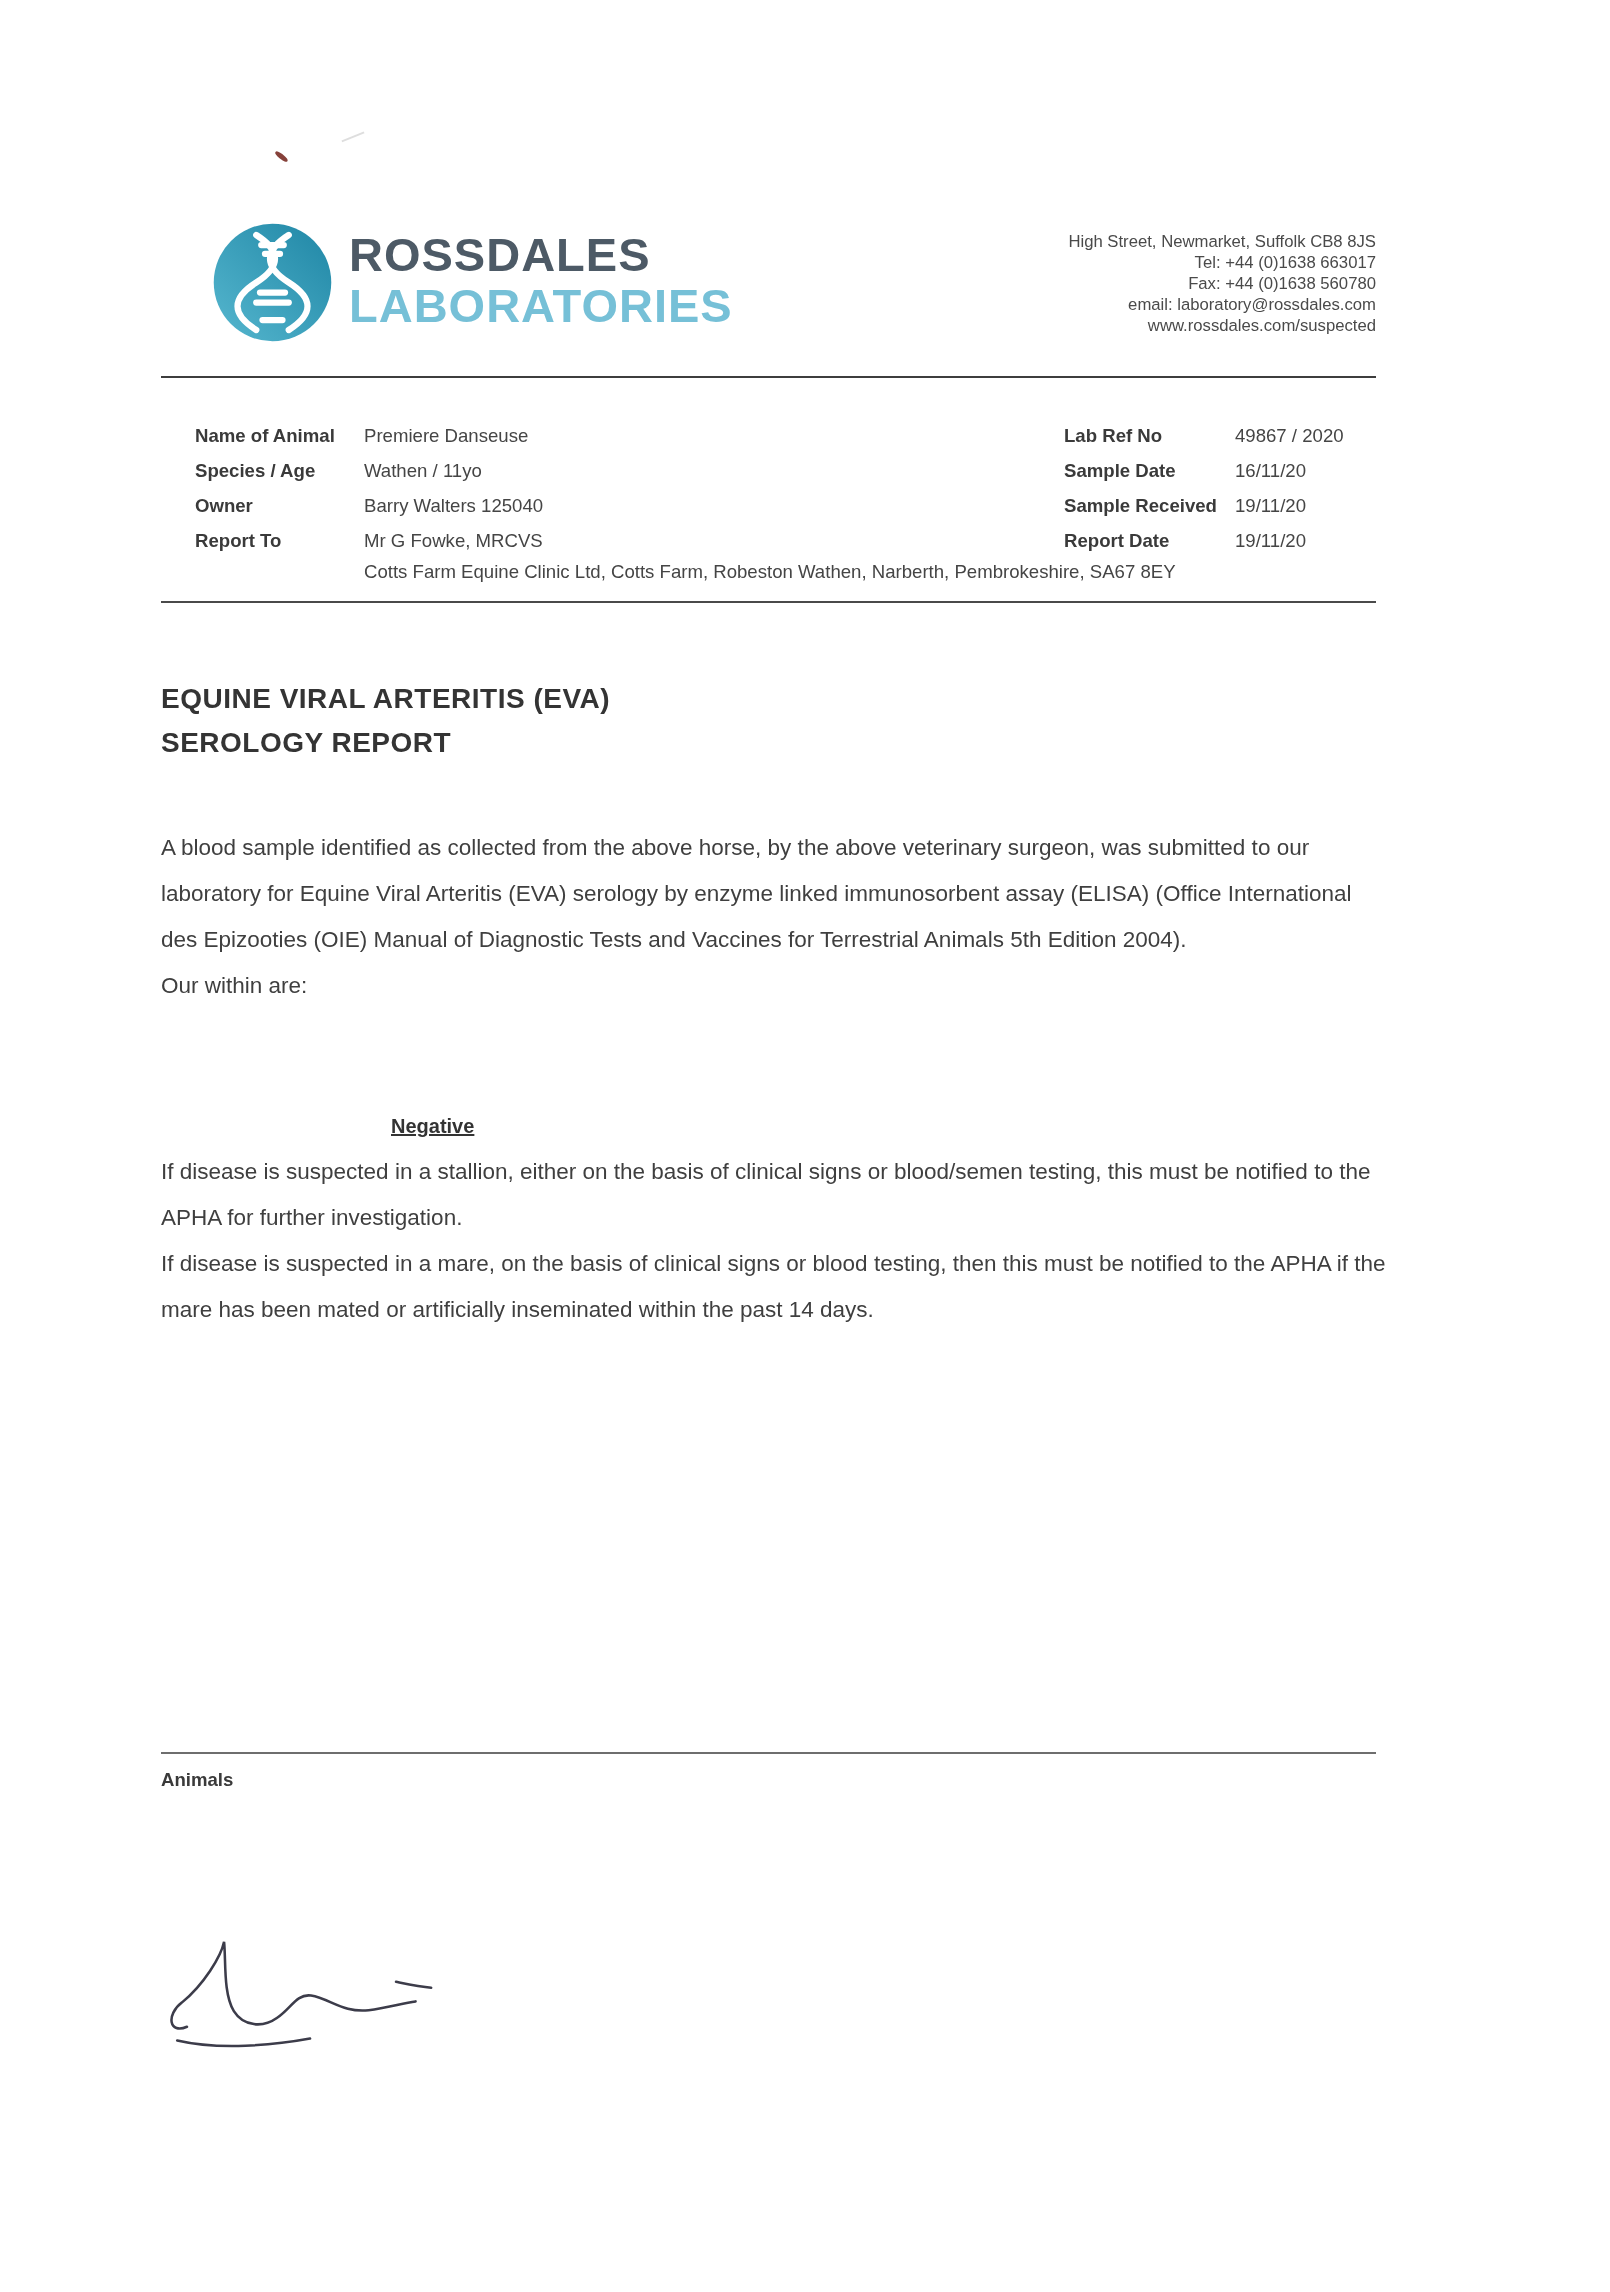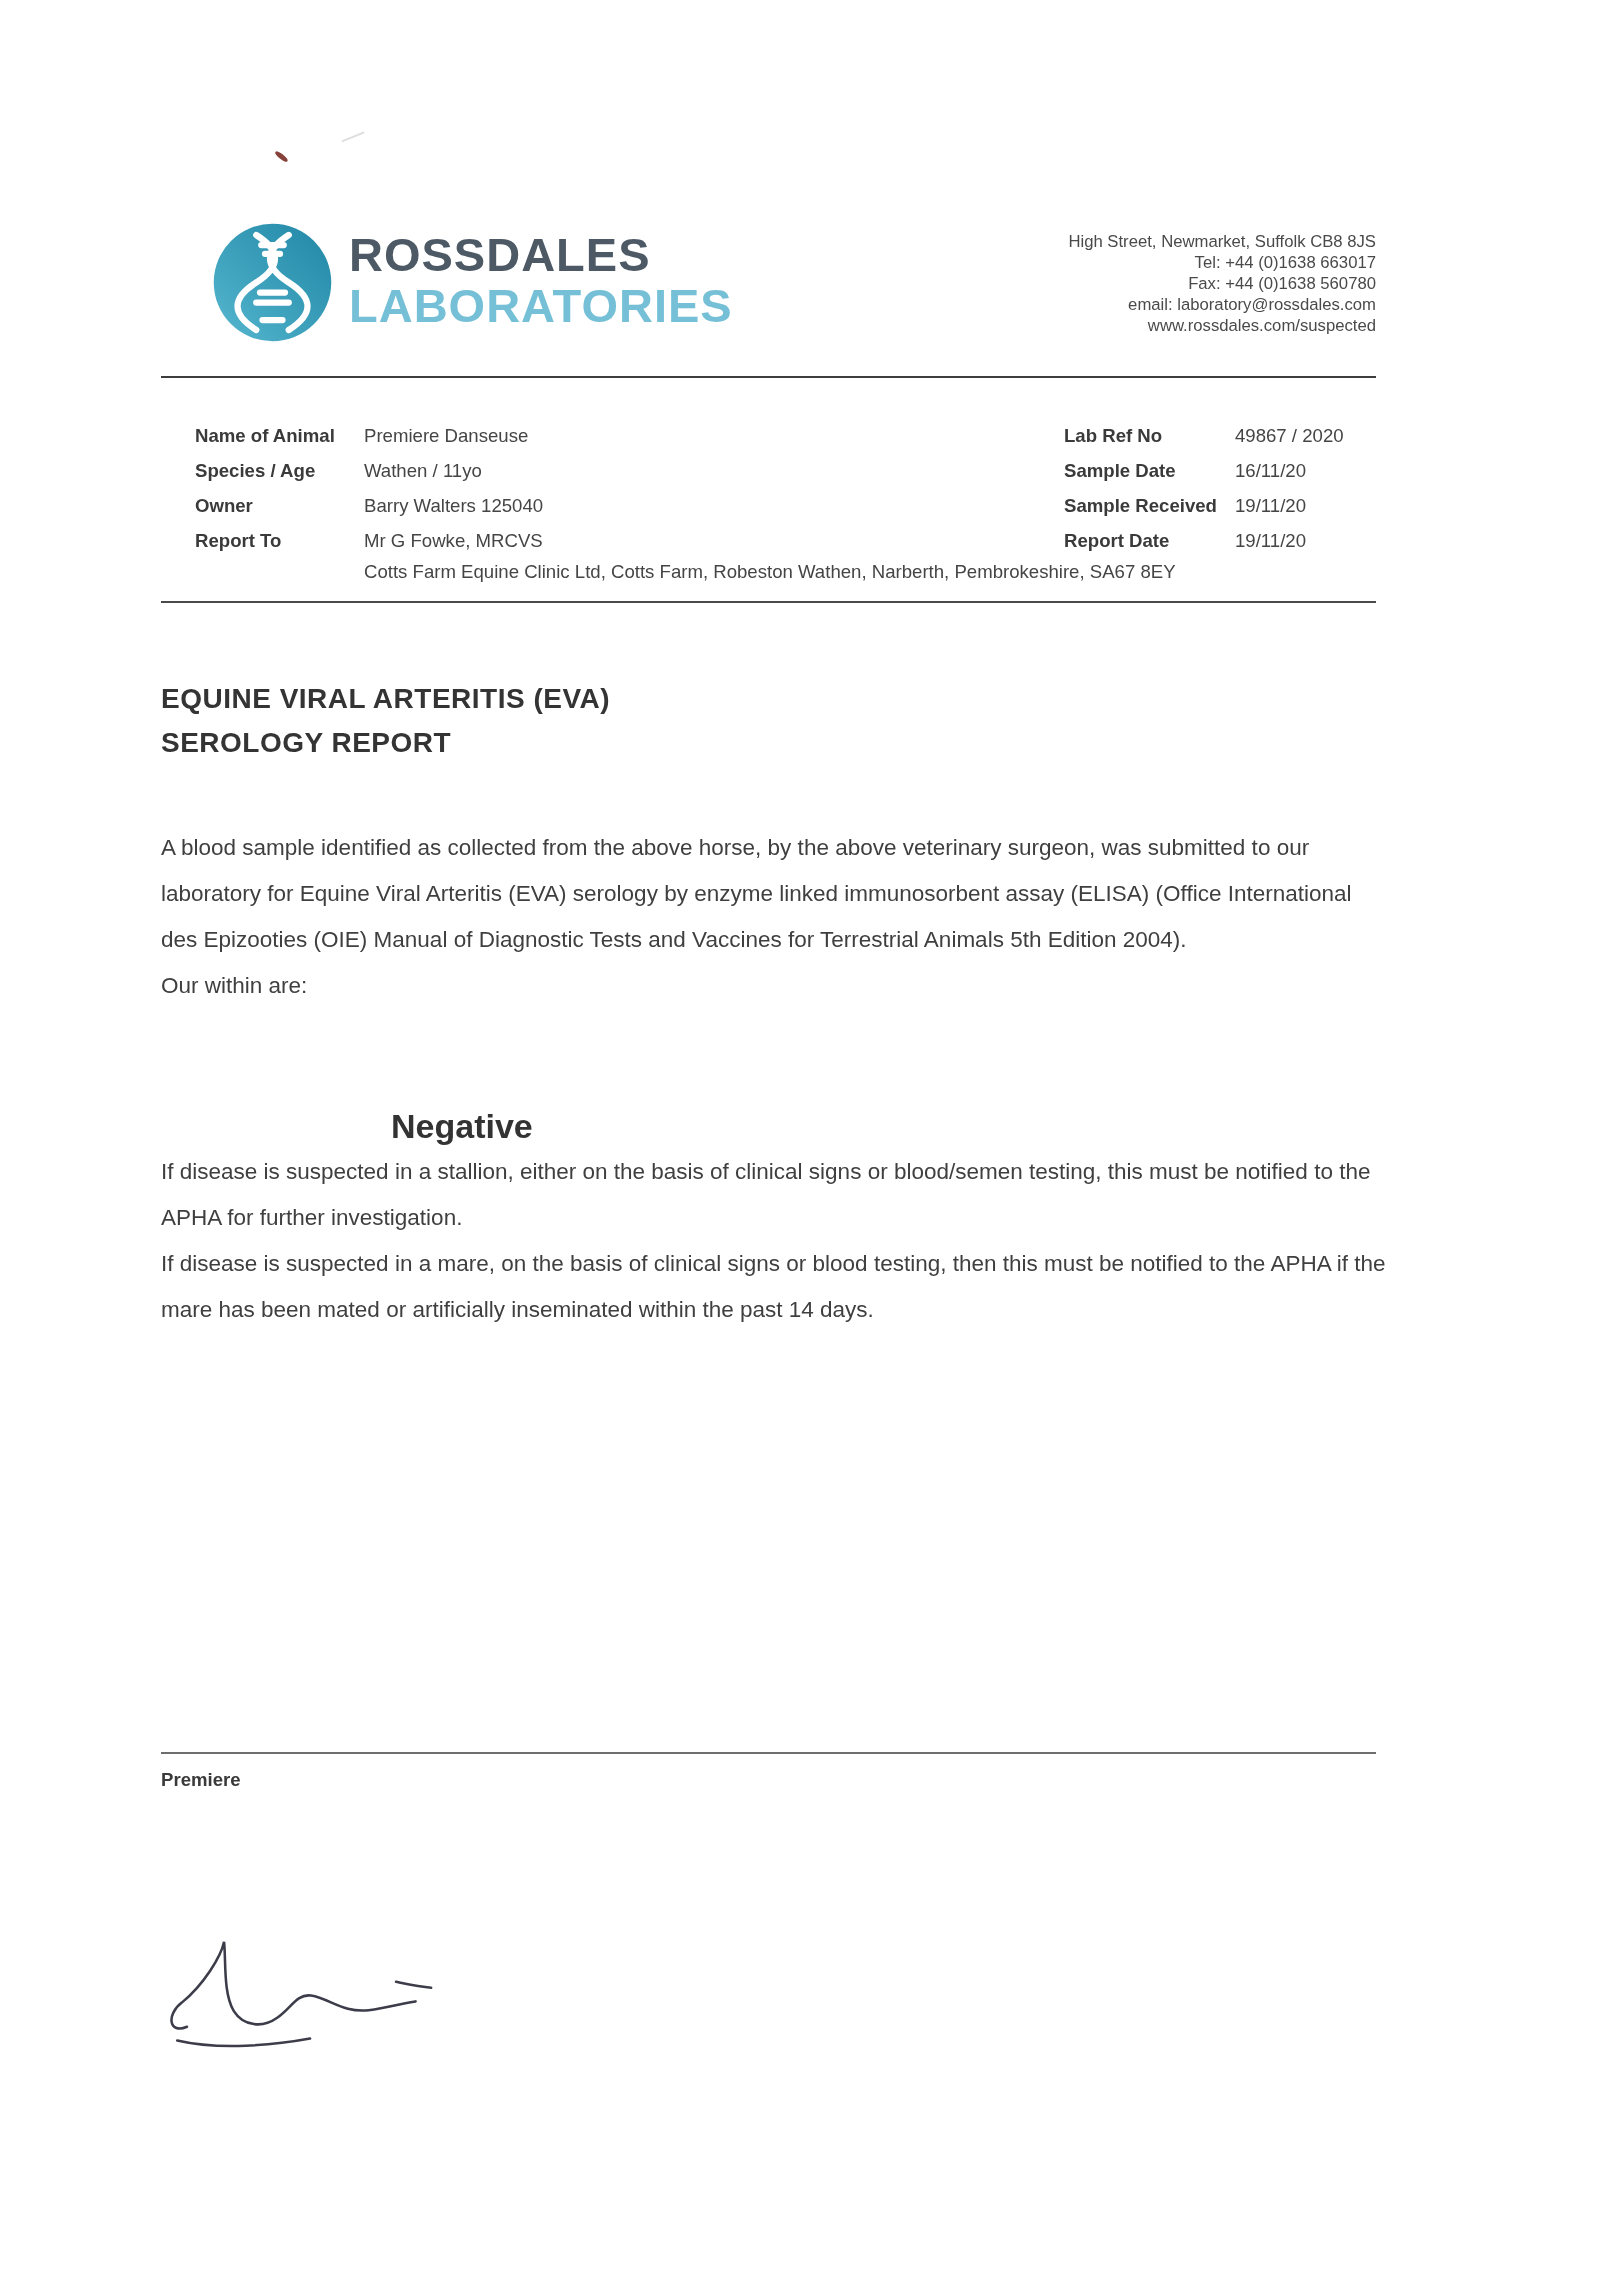--- a/index.html
+++ b/index.html
@@ -47,21 +47,21 @@
   .report-title{position:absolute;left:161px;top:683px;width:1215px;text-align:left;
     color:#343434;font-weight:bold;}
   .report-title .t1{font-size:28px;letter-spacing:0.5px;}
   .report-title .t2{font-size:28px;margin-top:11.8px;letter-spacing:0.5px;}
 
   
   .content{position:absolute;left:161px;top:825px;width:1225px;
     font-size:22.5px;line-height:46px;color:#3f3f3f;}
   .content p{margin:0;}
   .p-results{margin-top:27.4px;}
-  .result{margin-top:94px;margin-left:230px;font-size:34px;font-weight:bold;color:#333;}
+  .result{margin-top:94px;margin-left:230px;font-size:20px;font-weight:bold;color:#333;text-decoration:underline;}
   .p-notifiable{margin-top:83px;}
   .p-stallion{margin-top:21.6px;}
   .p-mare{margin-top:25.5px;}
 
   
   .comments-label{position:absolute;left:161px;top:1769px;font-size:18.6px;font-weight:bold;color:#3a3a3a;}
   .signature{position:absolute;left:165px;top:1933px;width:294px;height:127px;}
   .bottom-row{position:absolute;left:161px;right:234px;top:2056px;
     display:flex;justify-content:space-between;font-size:22.5px;color:#3f3f3f;}
 </style>
@@ -162,21 +162,21 @@
   <div class="content">
     <p class="p-intro">A blood sample identified as collected from the above horse, by the above veterinary surgeon, was submitted to our laboratory for Equine Viral Arteritis (EVA) serology by enzyme linked immunosorbent assay (ELISA) (Office International des Epizooties (OIE) Manual of Diagnostic Tests and Vaccines for Terrestrial Animals 5th Edition 2004).</p>
     <p class="p-results">Our within are:</p>
     <div class="result">Negative</div>
     <p class="p-stallion">If disease is suspected in a stallion, either on the basis of clinical signs or blood/semen testing, this must be notified to the APHA for further investigation.</p>
     <p class="p-mare">If disease is suspected in a mare, on the basis of clinical signs or blood testing, then this must be notified to the APHA if the mare has been mated or artificially inseminated within the past 14 days.</p>
   </div>
 
   <div class="rule rule-3"></div>
 
-  <div class="comments-label">Premiere</div>
+  <div class="comments-label">Animals</div>
 
   <svg class="signature" viewBox="0 0 300 130">
     <g stroke="#3c3c4a" stroke-width="2.6" fill="none" stroke-linecap="round">
       <path d="M 22,96 C 4,104 0,84 17,71 C 39,53 57,24 60,9 C 62,28 59,62 70,80 C 80,96 100,97 114,87 C 129,77 134,62 149,64 C 168,67 182,82 208,79 C 226,77 242,72 256,70"></path>
       <path d="M 236,50 C 246,52 260,55 272,56"></path>
       <path d="M 12,110 C 55,120 110,115 148,108"></path>
     </g>
   </svg>
 
 

